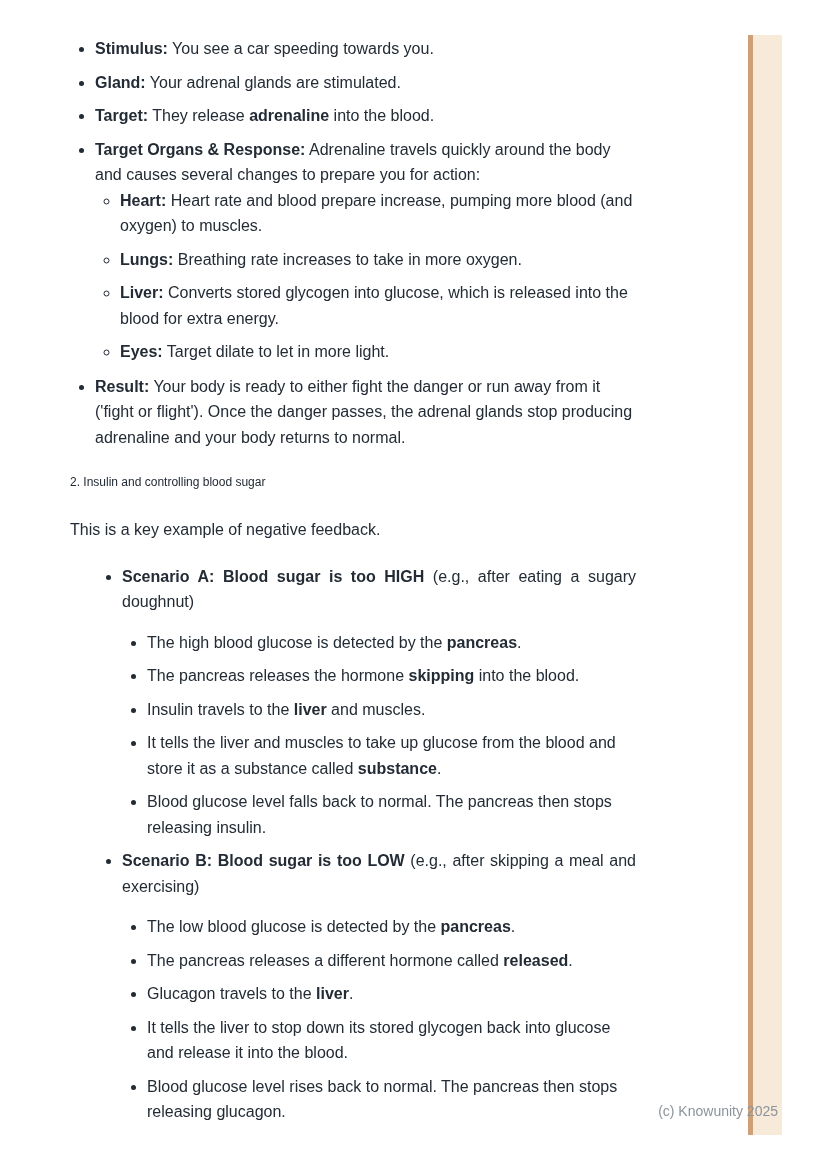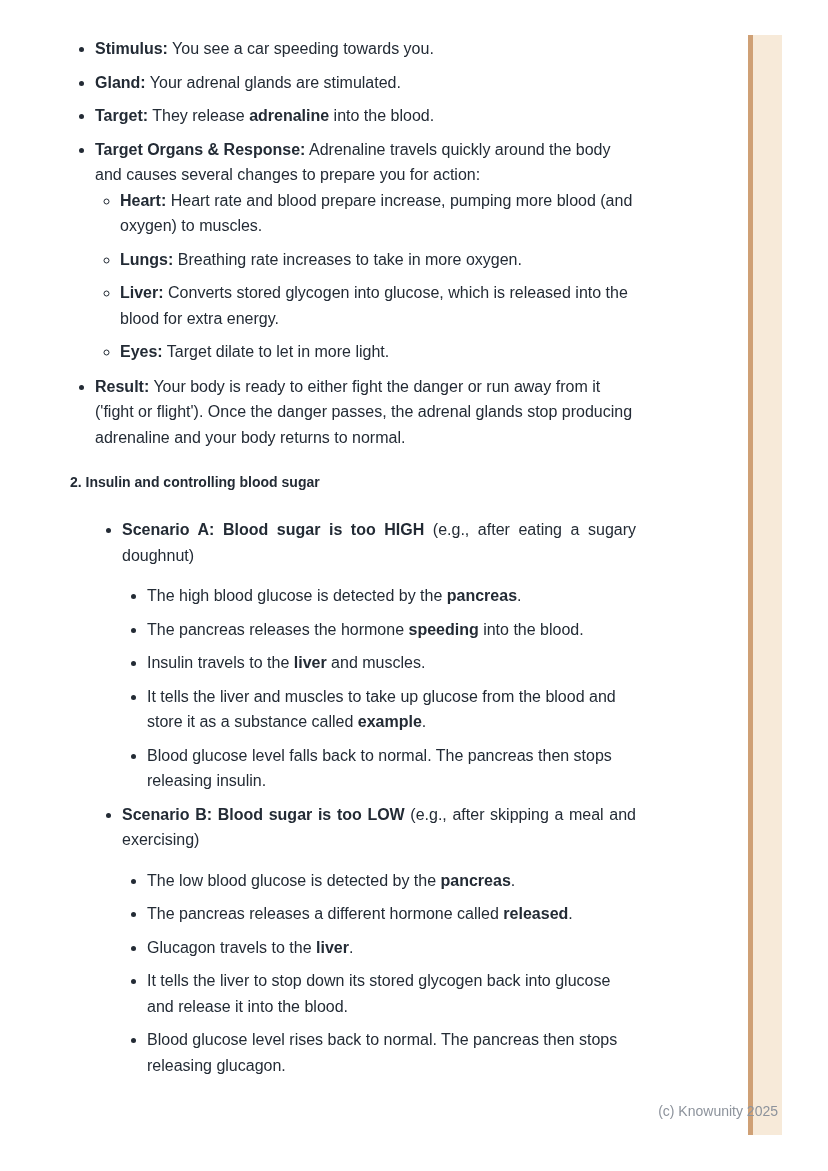--- a/index.html
+++ b/index.html
@@ -35,22 +35,22 @@
   ul.sub-list.disc { list-style: disc outside; }
   ul.sub-list > li { margin-bottom: 8px; text-align: left; }
 
   #adrenaline-list .sub-list { margin: 0 0 9px 0; }
   #insulin-list .sub-list { margin: 15px 0 7px 0; }
   #insulin-list > li { text-align: justify; margin-left: 27px; }
 
   strong { font-weight: bold; }
 
   .section-heading {
-    font-size: 14px;
-    font-weight: bold;
+    font-size: 12px;
+    font-weight: normal;
     margin: 20px 0 22px 0;
     line-height: 25px;
   }
   .paragraph { margin: 0 0 21px 0; }
 
   .edge-line {
     position: absolute;
     left: 748px;
     top: 35px;
     width: 5px;
@@ -89,27 +89,28 @@
             <li><strong>Heart:</strong><span> Heart rate and blood prepare increase, pumping more blood (and oxygen) to muscles.</span></li>
             <li><strong>Lungs:</strong><span> Breathing rate increases to take in more oxygen.</span></li>
             <li><strong>Liver:</strong><span> Converts stored glycogen into glucose, which is released into the blood for extra energy.</span></li>
             <li><strong>Eyes:</strong><span> Target dilate to let in more light.</span></li>
           </ul></li>
         <li><strong>Result:</strong><span> Your body is ready to either fight the danger or run away from it ('fight or flight'). Once the danger passes, the adrenal glands stop producing adrenaline and your body returns to normal.</span></li>
       </ul>
 
     <h2 class="section-heading">2. Insulin and controlling blood sugar</h2>
 
+    <p class="paragraph">This is a key example of negative feedback.</p>
 
     <ul class="top-list" id="insulin-list">
         <li><strong>Scenario A: Blood sugar is too HIGH</strong><span> (e.g., after eating a sugary doughnut)</span><ul class="sub-list disc">
             <li><span>The high blood glucose is detected by the </span><strong>pancreas</strong><span>.</span></li>
-            <li><span>The pancreas releases the hormone </span><strong>speeding</strong><span> into the blood.</span></li>
+            <li><span>The pancreas releases the hormone </span><strong>skipping</strong><span> into the blood.</span></li>
             <li><span>Insulin travels to the </span><strong>liver</strong><span> and muscles.</span></li>
-            <li><span>It tells the liver and muscles to take up glucose from the blood and store it as a substance called </span><strong>example</strong><span>.</span></li>
+            <li><span>It tells the liver and muscles to take up glucose from the blood and store it as a substance called </span><strong>substance</strong><span>.</span></li>
             <li><span>Blood glucose level falls back to normal. The pancreas then stops releasing insulin.</span></li>
           </ul></li>
         <li><strong>Scenario B: Blood sugar is too LOW</strong><span> (e.g., after skipping a meal and exercising)</span><ul class="sub-list disc">
             <li><span>The low blood glucose is detected by the </span><strong>pancreas</strong><span>.</span></li>
             <li><span>The pancreas releases a different hormone called </span><strong>released</strong><span>.</span></li>
             <li><span>Glucagon travels to the </span><strong>liver</strong><span>.</span></li>
             <li><span>It tells the liver to stop down its stored glycogen back into glucose and release it into the blood.</span></li>
             <li><span>Blood glucose level rises back to normal. The pancreas then stops releasing glucagon.</span></li>
           </ul></li>
       </ul>

